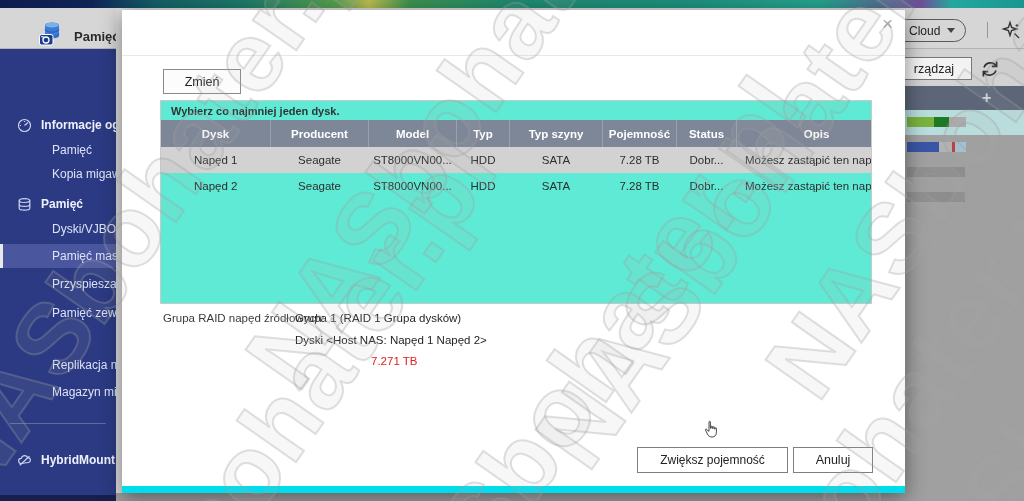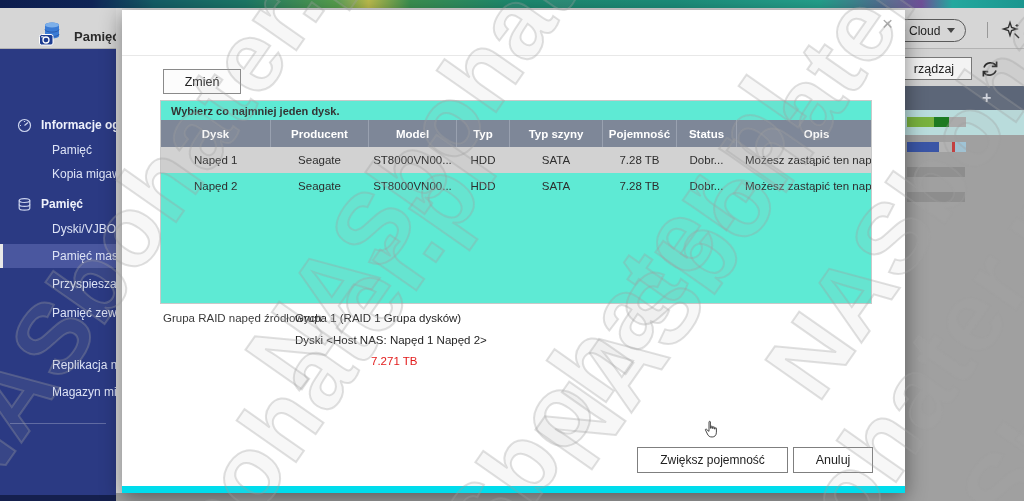--- a/index.html
+++ b/index.html
@@ -165,20 +165,29 @@
     <div class="side-item child" style="top:252px">
       <span>Pamięć zewn</span>
     </div>
     <div class="side-item child" style="top:304px">
       <span>Replikacja mi</span>
     </div>
     <div class="side-item child" style="top:331px">
       <span>Magazyn mig</span>
     </div>
     <div class="side-divider"></div>
+    <div class="side-item section" style="top:399px">
+      <span class="s-icon">
+        <svg width="15" height="15" viewBox="0 0 15 15" fill="none" stroke="#ccd4ee" stroke-width="1.2">
+          <path d="M4.2 10.5 a2.6 2.6 0 0 1 0-5.2 a3.4 3.4 0 0 1 6.4-.7 a2.4 2.4 0 0 1 .6 4.9 z"></path>
+          <path d="M2.8 12.2 L12.4 3.2"></path>
+        </svg>
+        </span>
+      <span>HybridMount</span>
+    </div>
   </div>
   <div class="sidebar-foot"></div>
 
   <div class="edge-strip"></div>
 
   <div class="manage-area"></div>
   <button class="manage-btn">rządzaj</button>
   <span class="refresh">
     <svg width="22" height="24" viewBox="0 0 22 24" fill="none" stroke="#2e2e2e" stroke-width="1.7">
       <path d="M17.4 9 A7 7 0 0 0 5 10.5"></path>

